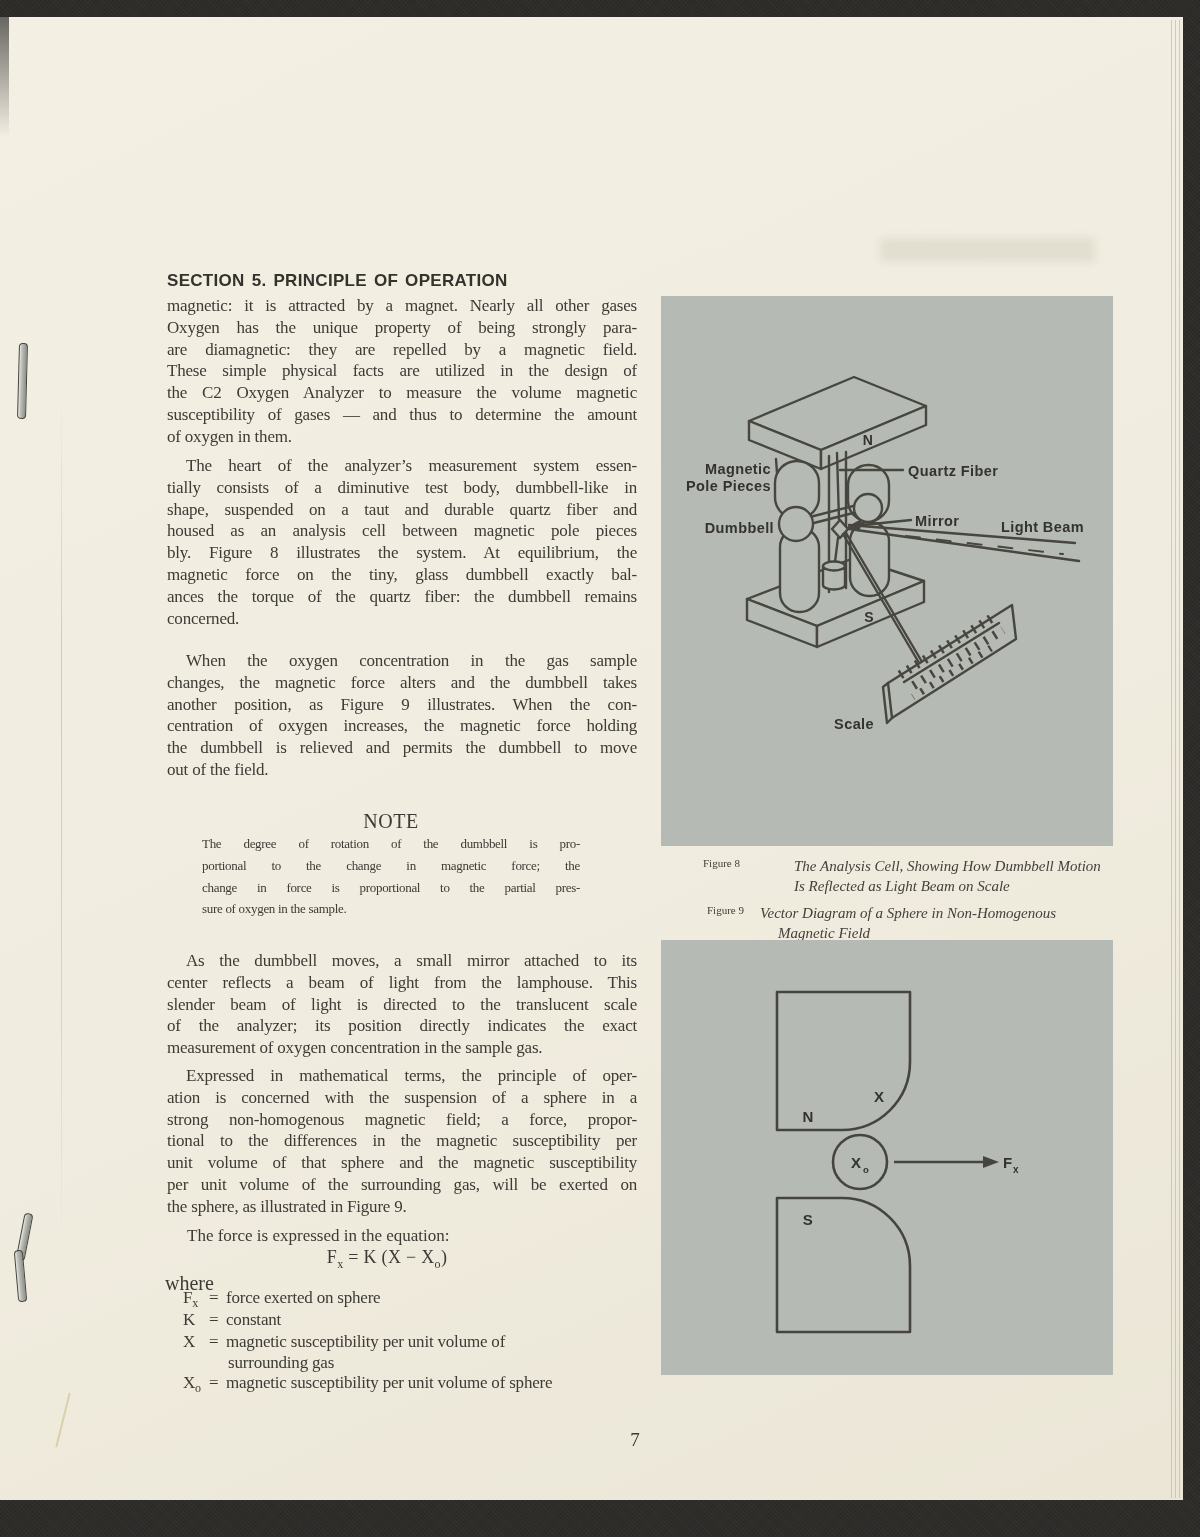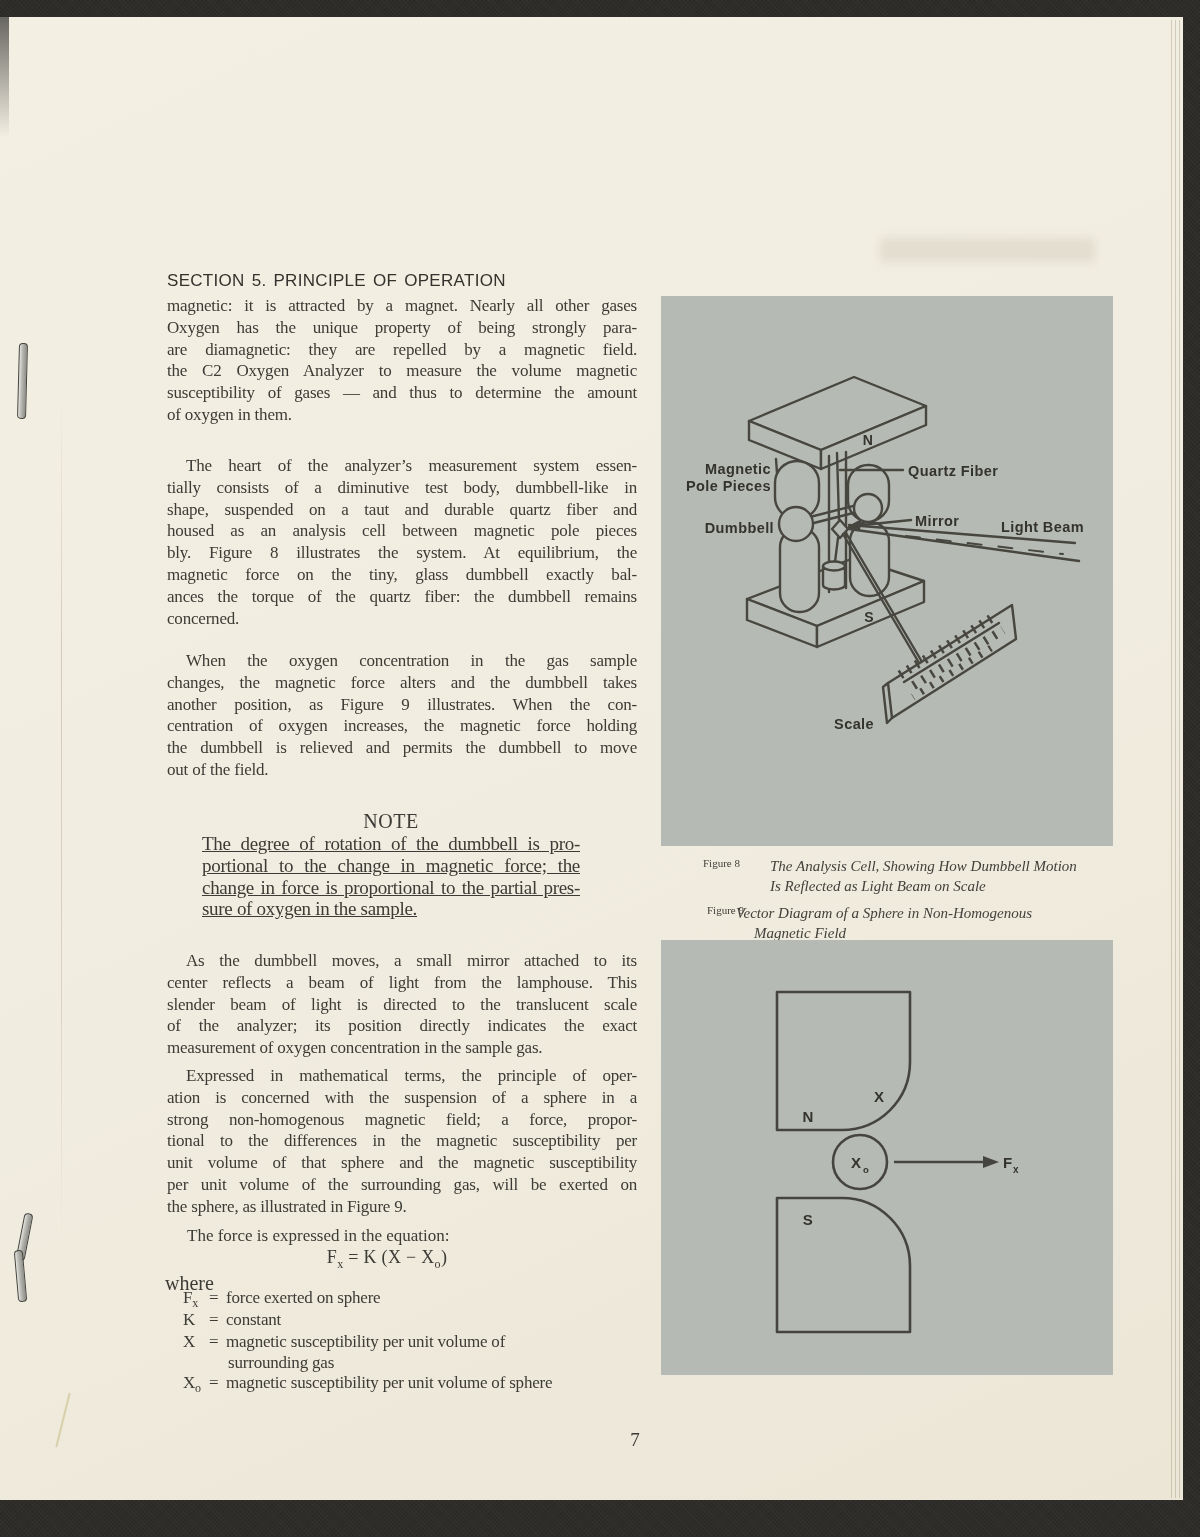--- a/index.html
+++ b/index.html
@@ -26,51 +26,51 @@
   .ghost{position:absolute;left:880px;top:238px;width:215px;height:24px;
     background:rgba(172,168,152,.22);filter:blur(4px);border-radius:3px;}
   .staple{position:absolute;border:1.5px solid #44443f;border-radius:4px;
     background:linear-gradient(90deg,#e6e6e2,#b9b9b4 40%,#8f8f89);}
   .staple.s1{left:18px;top:343px;width:7px;height:74px;transform:rotate(1.5deg);}
   .staple.s2a{left:20px;top:1213px;width:7px;height:46px;transform:rotate(11deg);}
   .staple.s2b{left:16px;top:1250px;width:7px;height:50px;transform:rotate(-5deg);}
 
   .heading{
     position:absolute;left:167px;top:271px;width:480px;
-    font-family:"Liberation Sans", sans-serif;font-weight:400;font-size:17px;
+    font-family:"Liberation Sans", sans-serif;font-weight:700;font-size:17px;
     color:#33322c;letter-spacing:.3px;word-spacing:2px;
   }
   .col{position:absolute;left:167px;width:470px;color:#3c3b35;
     font-size:17px;line-height:21.8px;letter-spacing:-.2px;}
   .tline{text-align:justify;text-align-last:justify;}
   .para .tline:last-child, .noteb .tline:last-child{text-align-last:left;}
   .para.ind .tline:first-child{text-indent:19px;}
   .note-title{position:absolute;left:202px;top:810px;width:378px;text-align:center;
     color:#3c3b35;font-size:20px;letter-spacing:.5px;}
   .noteb{position:absolute;left:202px;width:378px;color:#3c3b35;
-    font-size:19px;line-height:21.8px;letter-spacing:-.3px;text-decoration:underline;}
+    font-size:13px;line-height:21.8px;letter-spacing:-.3px;}
   .eq-lead{position:absolute;left:187px;top:1226px;color:#3c3b35;font-size:17px;}
   .equation{position:absolute;left:167px;top:1247px;width:440px;text-align:center;
     color:#3c3b35;font-size:18px;letter-spacing:.3px;}
   .equation sub, .def-row sub{font-size:12px;}
   .where{position:absolute;left:165px;top:1272px;color:#3c3b35;font-size:20px;}
   .def-row{position:absolute;left:183px;color:#3c3b35;font-size:17px;letter-spacing:-.2px;}
   .def-row .term{display:inline-block;width:26px;}
   .def-row .sign{display:inline-block;width:17px;}
   .def-cont{position:absolute;left:228px;color:#3c3b35;font-size:17px;letter-spacing:-.2px;}
   .pageno{position:absolute;left:600px;top:1429px;width:70px;text-align:center;
     color:#3b3a36;font-size:19px;}
 
   .figbox{position:absolute;left:661px;width:452px;background:#b6bab4;}
   .figbox.f8{top:296px;height:550px;}
   .figbox.f9{top:940px;height:435px;}
   .figbox svg{display:block;}
   .cap-label{position:absolute;font-size:11px;color:#42413b;}
   .cap-lines{position:absolute;width:312px;font-size:15px;font-style:italic;
-    color:#42413b;line-height:20px;}
+    color:#42413b;line-height:20px;margin-left:24px;}
   .cap-lines .l2c{text-align:left;}
   .cap-lines .l2i{margin-left:18px;}
 
   .figtext{font-family:"Liberation Sans", sans-serif;font-weight:700;
     fill:#34332e;letter-spacing:.4px;}
 </style>
 </head>
 <body>
 
 <div class="canvas">
@@ -83,20 +83,21 @@
   <div class="staple s1"></div>
   <div class="staple s2a"></div>
   <div class="staple s2b"></div>
 
   <div class="heading">SECTION 5. PRINCIPLE OF OPERATION</div>
 
   <div class="col para" style="top:295px">
       <div class="tline">magnetic: it is attracted by a magnet. Nearly all other gases</div>
       <div class="tline">Oxygen has the unique property of being strongly para-</div>
       <div class="tline">are diamagnetic: they are repelled by a magnetic field.</div>
+      <div class="tline">These simple physical facts are utilized in the design of</div>
       <div class="tline">the C2 Oxygen Analyzer to measure the volume magnetic</div>
       <div class="tline">susceptibility of gases — and thus to determine the amount</div>
       <div class="tline">of oxygen in them.</div>
     </div>
   <div class="col para ind" style="top:455px">
       <div class="tline">The heart of the analyzer’s measurement system essen-</div>
       <div class="tline">tially consists of a diminutive test body, dumbbell-like in</div>
       <div class="tline">shape, suspended on a taut and durable quartz fiber and</div>
       <div class="tline">housed as an analysis cell between magnetic pole pieces</div>
       <div class="tline">bly. Figure 8 illustrates the system. At equilibrium, the</div>

